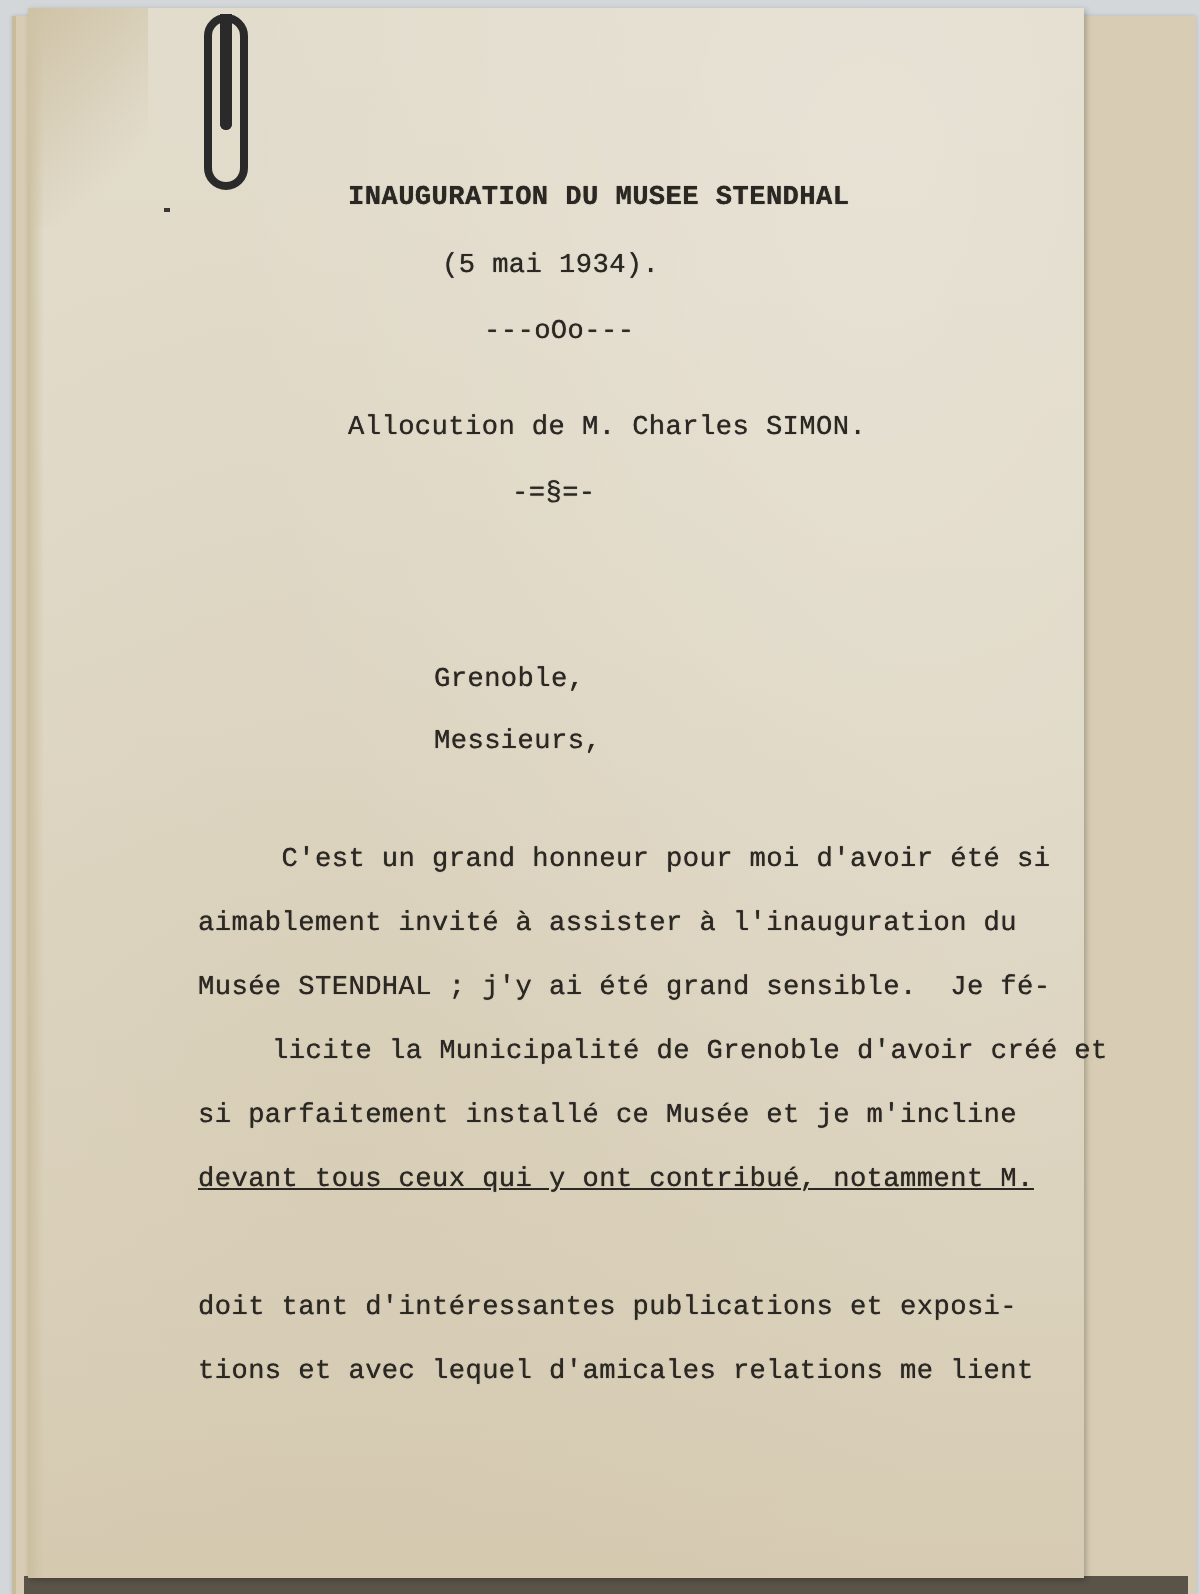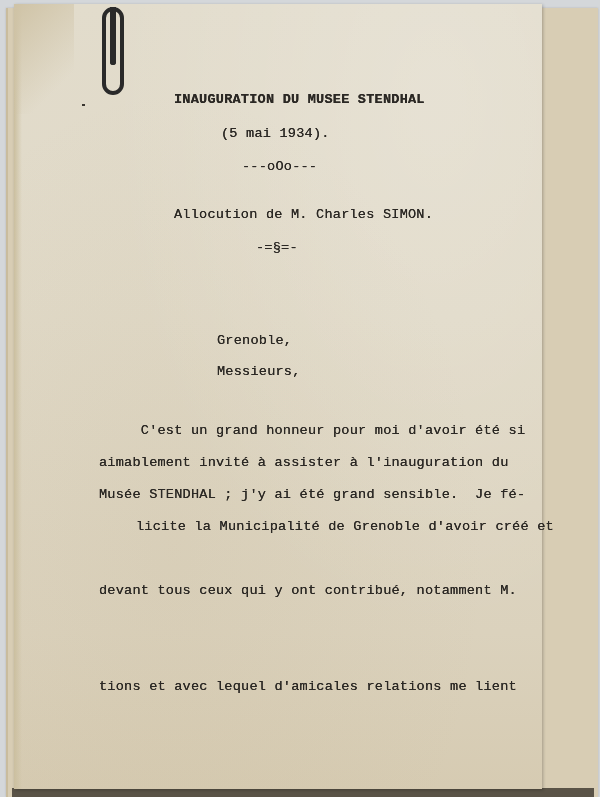--- a/index.html
+++ b/index.html
@@ -72,15 +72,17 @@
   <div class="line" style="left:160px; top:203px;">Allocution de M. Charles SIMON.</div>
   <div class="line" style="left:242px; top:236px;">-=§=-</div>
 
   <div class="line" style="left:203px; top:329px;">Grenoble,</div>
   <div class="line" style="left:203px; top:360px;">Messieurs,</div>
 
   <div class="line" style="left:85px; top:419px;">     C'est un grand honneur pour moi d'avoir été si</div>
   <div class="line" style="left:85px; top:451px;">aimablement invité à assister à l'inauguration du</div>
   <div class="line" style="left:85px; top:483px;">Musée STENDHAL ; j'y ai été grand sensible.  Je fé-</div>
   <div class="line" style="left:85px; top:515px;margin-left:37px;">licite la Municipalité de Grenoble d'avoir créé et</div>
-  <div class="line" style="left:85px; top:579px;">devant tous ceux qui y ont contribué, notamment M.</div>
+  <div class="line" style="left:85px; top:547px;">si parfaitement installé ce Musée et je m'incline</div>
+  <div class="line" style="left:85px; top:579px;text-decoration:underline;">devant tous ceux qui y ont contribué, notamment M.</div>
+  <div class="line" style="left:85px; top:643px;">doit tant d'intéressantes publications et exposi-</div>
   <div class="line" style="left:85px; top:675px;">tions et avec lequel d'amicales relations me lient</div>
 </div>
 
 </body></html>

